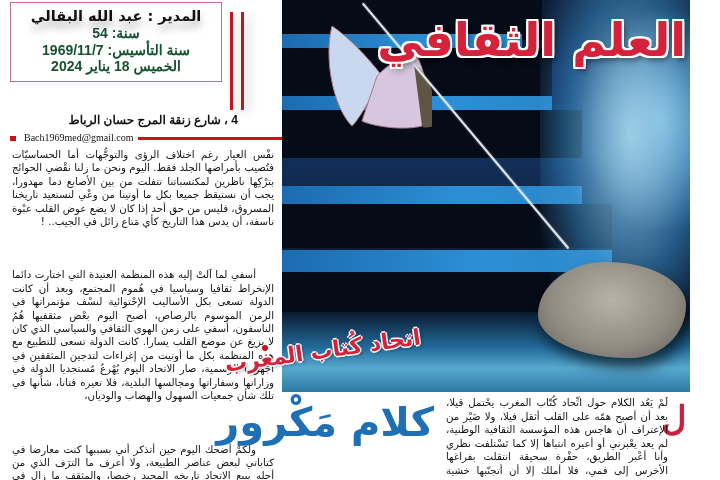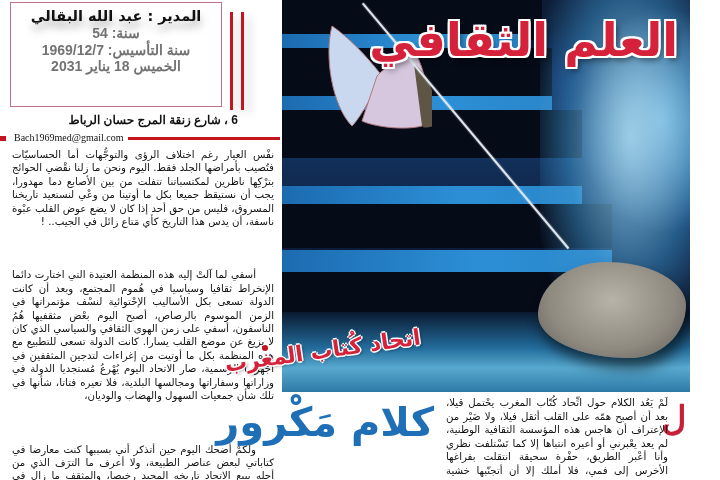--- a/index.html
+++ b/index.html
@@ -1,46 +1,46 @@
 <!DOCTYPE html>
 <html><head>
   <meta charset="utf-8">
   <style>
     * { margin: 0; padding: 0; box-sizing: border-box; }
     html, body { width: 720px; height: 480px; overflow: hidden; background: #ffffff; }
     body { position: relative; font-family: "DejaVu Sans", sans-serif; color: #111; }
 
     
     .info-box {
-      position: absolute; left: 10px; top: 2px; width: 212px; height: 105px;
+      position: absolute; left: 10px; top: 2px; width: 212px; height: 80px;
       border: 1px solid #c2708a; background: #fff;
       direction: rtl; text-align: center;
       padding-top: 4px;
     }
     .info-box .director {
       font-family: "DejaVu Sans", sans-serif; font-weight: bold; font-size: 14.5px;
       line-height: 18px; color: #111;
       text-shadow: 0 6px 8px rgba(0,0,0,0.35);
     }
     .info-box .line {
       font-family: "Liberation Sans", sans-serif; font-weight: bold;
-      font-size: 14px; line-height: 16.5px; color: #737373;
+      font-size: 14px; line-height: 16.5px; color: #14532d;
     }
     .info-box .line.small { font-size: 12px; line-height: 15px; }
 
     .red-bar-v {
       position: absolute; top: 12px; width: 3px; height: 98px; background: #c4141d;
       box-shadow: 6px 4px 8px rgba(0,0,0,0.18);
     }
     .address {
       position: absolute; left: 28px; top: 113px; width: 210px;
       direction: rtl; text-align: right;
       font-family: "Liberation Sans", sans-serif; font-weight: bold; font-size: 12px; color: #111;
     }
-    .email-row { position: absolute; left: 0; top: 133px; width: 270px; height: 12px; }
+    .email-row { position: absolute; left: 10px; top: 133px; width: 270px; height: 12px; }
     .email-row .sq { position: absolute; left: 0; top: 3px; width: 6px; height: 5px; background: #c4141d; }
     .email-row .email {
       position: absolute; left: 14px; top: -1px;
       font-family: "Liberation Serif", serif; font-size: 10px; color: #111;
     }
     .email-row .hbar { position: absolute; left: 128px; top: 4px; width: 152px; height: 3px; background: #c4141d; }
 
     
     .photo {
       position: absolute; left: 282px; top: 0; width: 408px; height: 392px; overflow: hidden;
@@ -67,21 +67,21 @@
     .stone {
       position: absolute; left: 256px; top: 262px; width: 148px; height: 96px;
       background: radial-gradient(ellipse at 50% 40%, #b8b3a8, #8f8a80 60%, #5d5a55 100%);
       border-radius: 46% 54% 38% 62% / 55% 45% 55% 45%;
       box-shadow: 4px 10px 14px rgba(0,0,0,0.6);
     }
     .butterfly {
       position: absolute; left: 40px; top: 16px; width: 110px; height: 120px;
     }
     .headline-main {
-      position: absolute; right: 12px; top: 14px;
+      position: absolute; right: 4px; top: 14px;
       font-family: "DejaVu Sans", sans-serif; font-weight: bold; font-size: 46px; line-height: 52px;
       color: #d6213a; direction: rtl;
       text-shadow: -2px 0 #fff, 2px 0 #fff, 0 -2px #fff, 0 2px #fff, 2px 2px #fff, -2px -2px #fff, 2px -2px #fff, -2px 2px #fff, 3px 4px 6px rgba(0,0,0,0.5);
       letter-spacing: -1px;
     }
     .headline-sub {
       position: absolute; left: 224px; top: 338px; z-index: 3;
       transform: rotate(-8deg);
       font-family: "DejaVu Sans", sans-serif; font-weight: bold; font-size: 22px; line-height: 26px;
       color: #d6213a; direction: rtl; white-space: nowrap;
@@ -118,27 +118,27 @@
       font-family: "DejaVu Serif", serif; font-weight: bold; font-size: 34px; line-height: 40px; color: #c8203c;
       text-align: center;
     }
   </style>
 </head>
 <body>
 
 <div class="info-box">
   <div class="director">المدير : عبد الله البقالي</div>
   <div class="line">سنة:  54</div>
-  <div class="line">سنة التأسيس:  1969/12/7</div>
-  <div class="line">الخميس 18  يناير   2031</div>
+  <div class="line">سنة التأسيس:  1969/11/7</div>
+  <div class="line">الخميس 18  يناير   2024</div>
 </div>
 <div class="red-bar-v" style="left:230px;"></div>
 <div class="red-bar-v" style="left:241px;"></div>
 
-<div class="address">6 ، شارع زنقة المرج حسان الرباط</div>
+<div class="address">4 ، شارع زنقة المرج حسان الرباط</div>
 
 <div class="email-row">
   <span class="sq"></span>
   <span class="email">Bach1969med@gmail.com</span>
   <span class="hbar"></span>
 </div>
 
 <div class="photo">
   <div class="step-dark" style="top:0;width:260px;height:40px;"></div>
   <div class="step" style="top:34px;width:240px;"></div>

